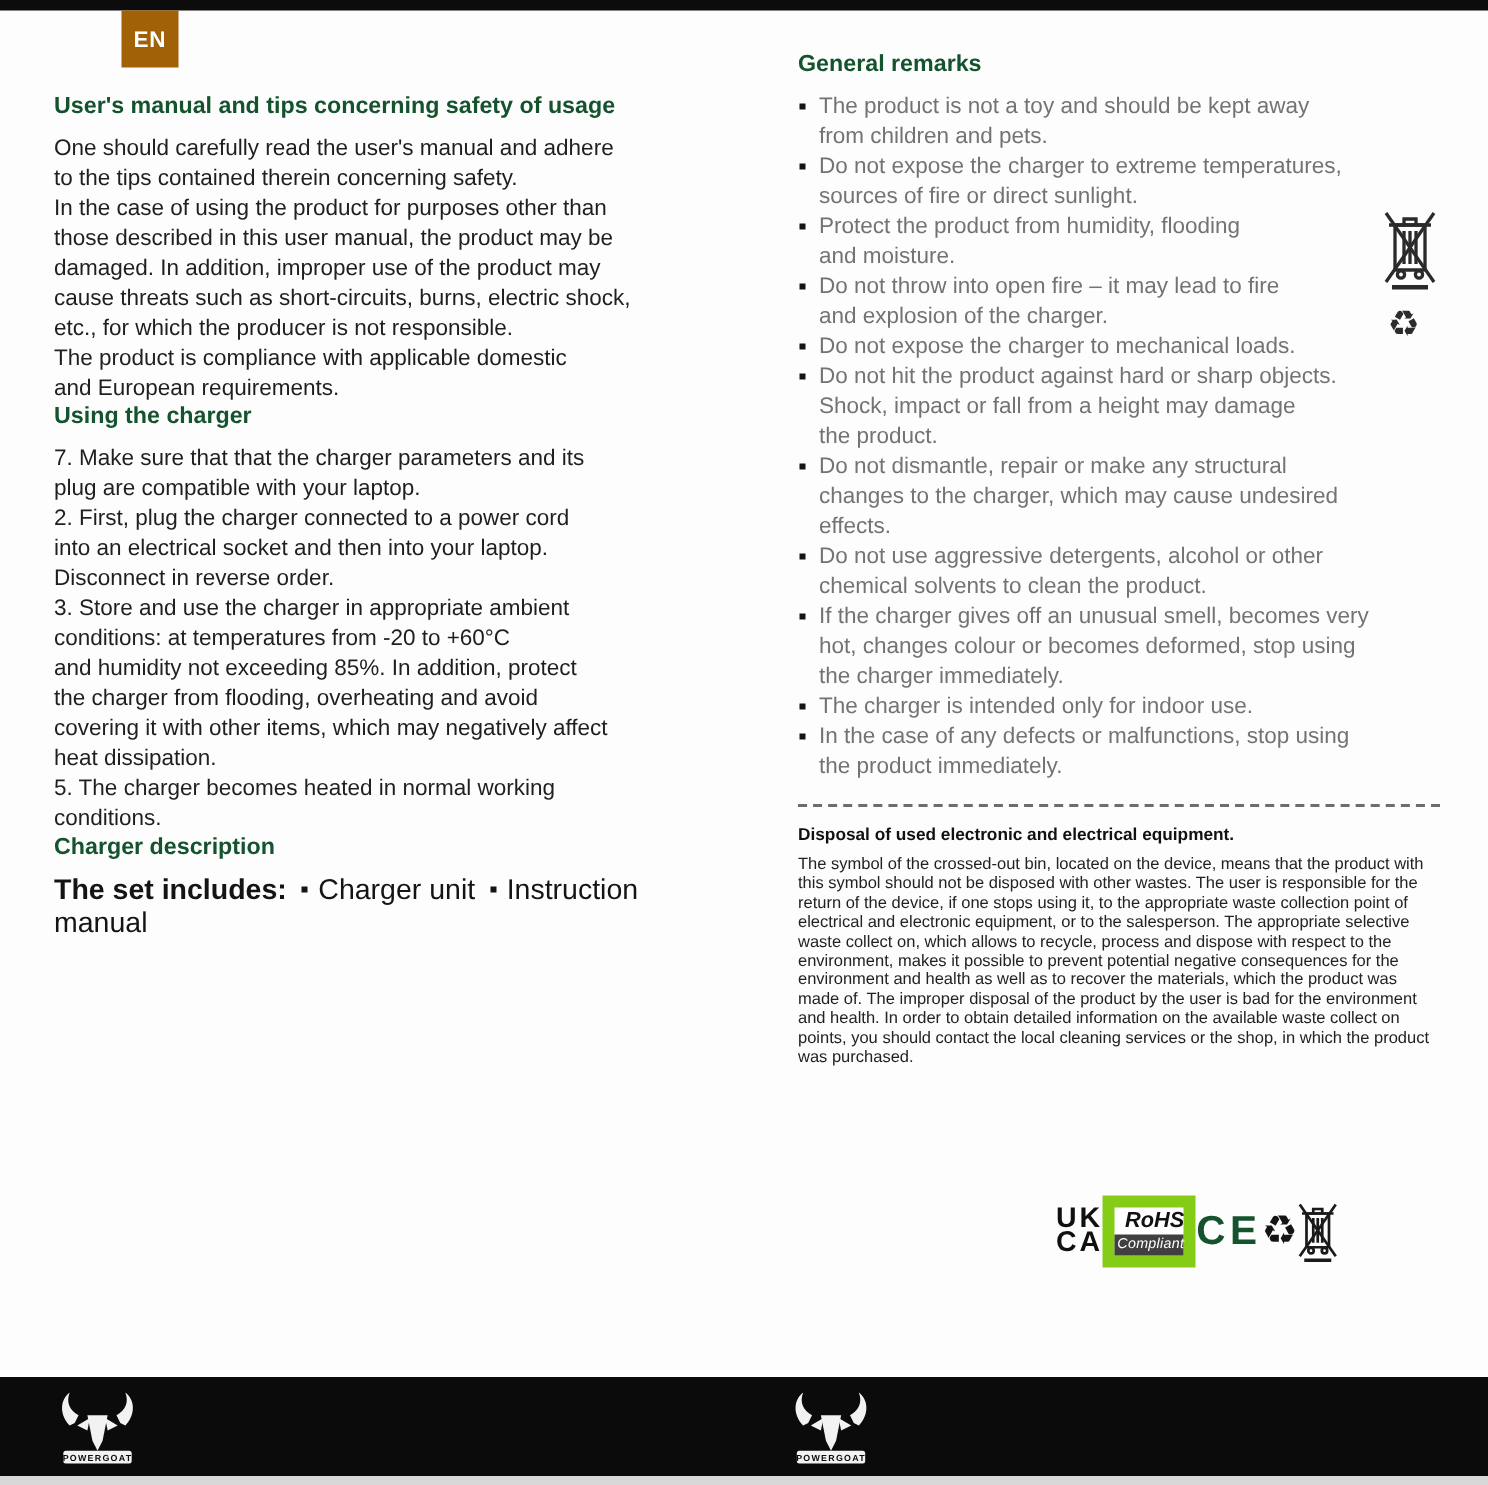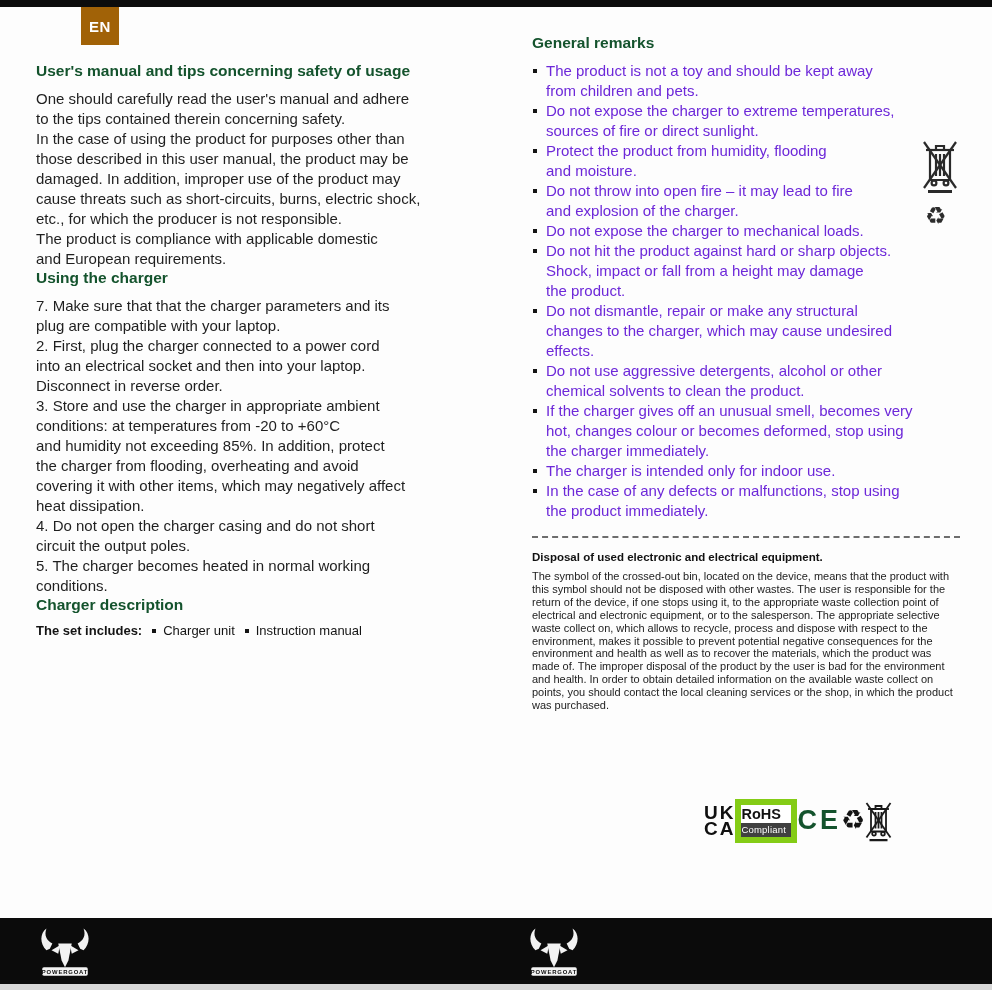--- a/index.html
+++ b/index.html
@@ -19,47 +19,47 @@
     display:flex; align-items:center; justify-content:center; letter-spacing:.5px;margin-left:45px;
   }
   .col-left  { position:absolute; left:36px;  top:62px; width:444px; }
   .col-right { position:absolute; left:532px; top:34px; width:430px; }
   h2.sec { font-size:15.5px; font-weight:bold; color:#14532d; margin:0 0 9px 0; }
   .mt { margin-top:15px; }
   .body, .step { font-size:15px; line-height:20px; white-space:pre-line; color:#1f1f1f; }
   .steps { margin:0; }
   .diagram { margin:8px 0 0 56px; }
   .diagram svg { display:block; }
-  .set-includes { font-size:13px; color:#141414; }
+  .set-includes { font-size:19px; color:#141414; }
   .set-includes b { font-weight:bold; }
   .sq {
     display:inline-block; width:4px; height:4px; background:#141414;
     vertical-align:middle; margin:0 7px 2px 10px;
   }
   
   ul.remarks { list-style:none; margin:1px 0 0 0; }
   ul.remarks li {
     position:relative; padding-left:14px;
-    font-size:15px; line-height:20px; color:#6d28d9;
+    font-size:15px; line-height:20px; color:#737373;
   }
   ul.remarks li::before {
     content:""; position:absolute; left:1px; top:8px;
     width:4px; height:4px; background:#141414;
   }
   ul.remarks li span { white-space:pre-line; }
   .divider { border-top:2px dashed #6d6d6d; margin:15px 2px 13px 0; height:0; }
   h3.disposal-h { font-size:11.5px; font-weight:bold; color:#111; margin:0 0 7px 0; }
   .small { font-size:11px; line-height:12.9px; color:#222; width:424px; }
   .marks {
     display:flex; align-items:center; 
     margin:88px 0 0 172px; height:42px;
   }
   .ukca { font-weight:bold; font-size:19px; line-height:16px; letter-spacing:2px; color:#101010; }
   .ukca span { display:block; }
-  .rohs { border:6px solid #84cc16; width:62px; text-align:left; background:#fff; }
+  .rohs { border:8px solid #84cc16; width:62px; text-align:right; background:#fff;font-style:italic; }
   .rohs-title { display:block; font-size:14.5px; font-weight:bold; padding:1px 0 1px 0; color:#111; }
   .rohs-sub { display:block; background:#404040; color:#fff; font-size:9.5px; padding:1px 0 2px 0; letter-spacing:.2px; }
   .ce { font-size:27px; font-weight:700; letter-spacing:3px; color:#14532d; }
   .recycle { font-size:27px; color:#141414; line-height:1; }
   .weee-top { position:absolute; left:922px; top:136px; }
   .recycle-top { position:absolute; left:925px; top:202px; font-size:24px; color:#2c2c2c; }
   .footer { position:absolute; left:0; top:918px; width:100%; height:66px; background:#0b0b0b; }
   .goat { position:absolute; top:5px; }
   .goat-left { left:38px; }
   .goat-center { left:527px; }
@@ -94,22 +94,20 @@
 plug are compatible with your laptop.</p>
       <p class="step">2. First, plug the charger connected to a power cord
 into an electrical socket and then into your laptop.
 Disconnect in reverse order.</p>
       <p class="step">3. Store and use the charger in appropriate ambient
 conditions: at temperatures from -20 to +60°C
 and humidity not exceeding 85%. In addition, protect
 the charger from flooding, overheating and avoid
 covering it with other items, which may negatively affect
 heat dissipation.</p>
-      <p class="step">4. Do not open the charger casing and do not short
-circuit the output poles.</p>
       <p class="step">5. The charger becomes heated in normal working
 conditions.</p>
     </div>
 
     <h2 class="sec mt">Charger description</h2>
 
 
     <p class="set-includes">
       <b>The set includes:</b><span class="sq"></span><span>Charger unit</span><span class="sq"></span><span>Instruction manual</span>
     </p>

